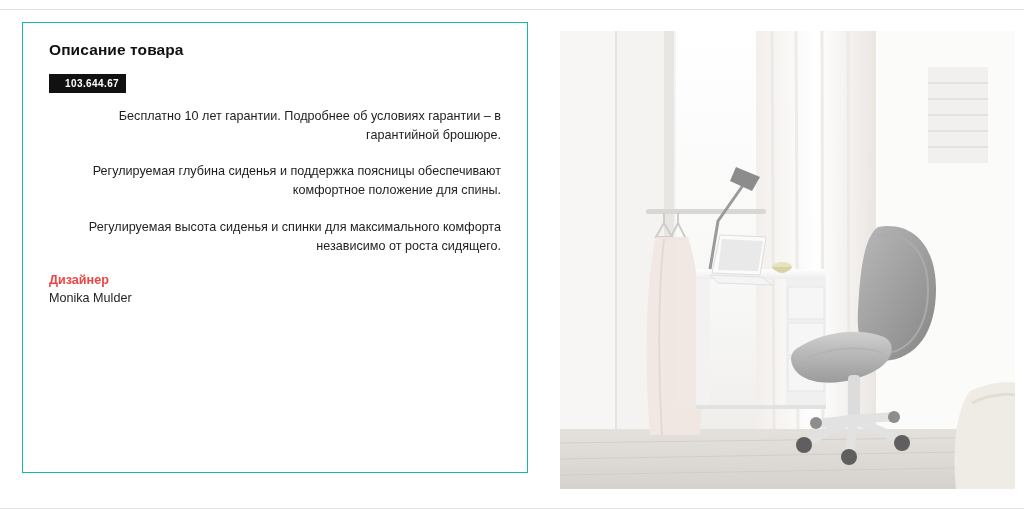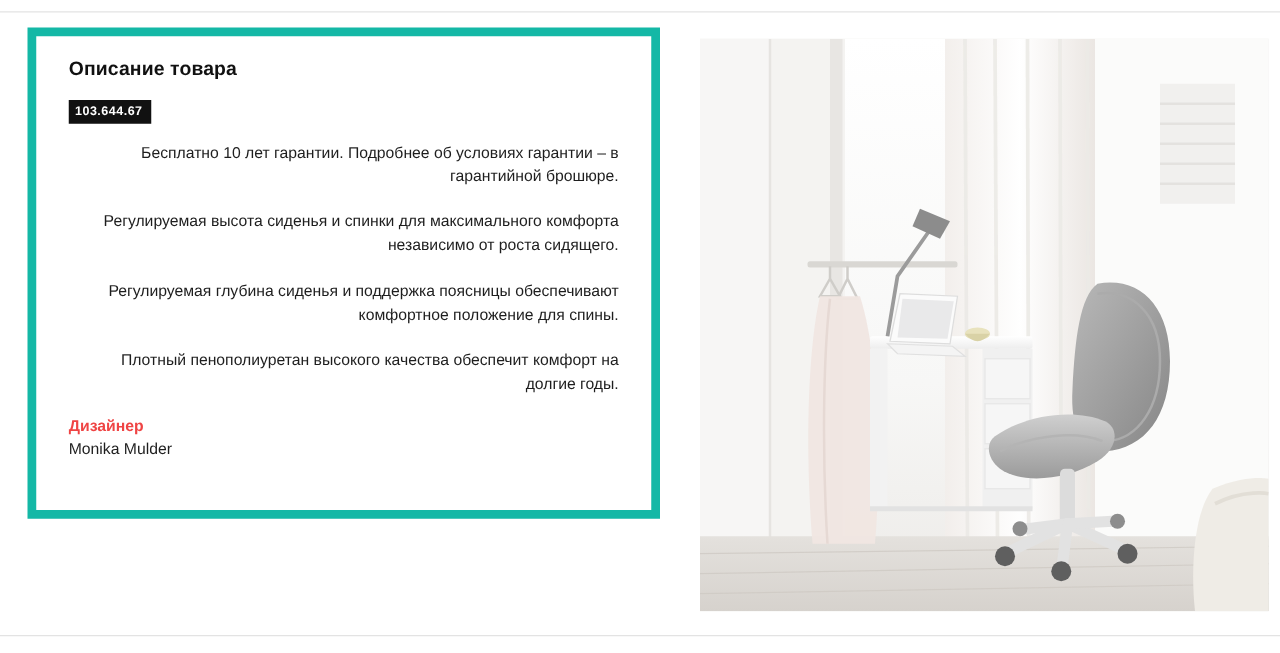--- a/index.html
+++ b/index.html
@@ -35,41 +35,41 @@
     height: 1px;
     background: #e3e3e3;
   }
 
   
   .desc-panel {
     position: absolute;
     left: 22px;
     top: 22px;
     width: 506px;
-    height: 393px;
+    height: 451px;
     background: #ffffff;
-    border: 7px solid #14b8a6;
+    border: 1px solid #14b8a6;
     box-sizing: border-box;
     padding: 18px 26px 10px 26px;
   }
   .desc-title {
     font-size: 15.5px;
     font-weight: bold;
     color: #111111;
     margin: 0 0 14px 0;
     letter-spacing: 0.1px;
   }
   .art-badge {
     display: inline-block;
     background: #111111;
     color: #ffffff;
     font-size: 10px;
     font-weight: bold;
     letter-spacing: 0.4px;
-    padding: 4px 7px 4px 5px;
+    padding: 4px 7px 4px 16px;
     margin-bottom: 14px;
   }
   .desc-body p {
     margin: 0 0 17px 0;
     font-size: 12.6px;
     line-height: 1.52;
     color: #1e1e1e;
     text-align: right;
   }
   .designer-label {
@@ -107,23 +107,22 @@
 
   <div class="top-rule"></div>
 
   <section class="desc-panel">
     <h2 class="desc-title">Описание товара</h2>
 
     <div class="art-badge">103.644.67</div>
 
     <div class="desc-body">
       <p>Бесплатно 10 лет гарантии. Подробнее об условиях гарантии – в гарантийной брошюре.</p>
+      <p>Регулируемая глубина сиденья и поддержка поясницы обеспечивают комфортное положение для спины.</p>
       <p>Регулируемая высота сиденья и спинки для максимального комфорта независимо от роста сидящего.</p>
-      <p>Регулируемая глубина сиденья и поддержка поясницы обеспечивают комфортное положение для спины.</p>
-      <p>Плотный пенополиуретан высокого качества обеспечит комфорт на долгие годы.</p>
     </div>
 
     <p class="designer-label">Дизайнер</p>
     <p class="designer-name">Monika Mulder</p>
   </section>
 
   <figure class="photo" style="margin:0;">
     <svg viewBox="0 0 455 458" xmlns="http://www.w3.org/2000/svg" role="img">
       <defs>
         <linearGradient id="windowLight" x1="0" y1="0" x2="0" y2="1">

